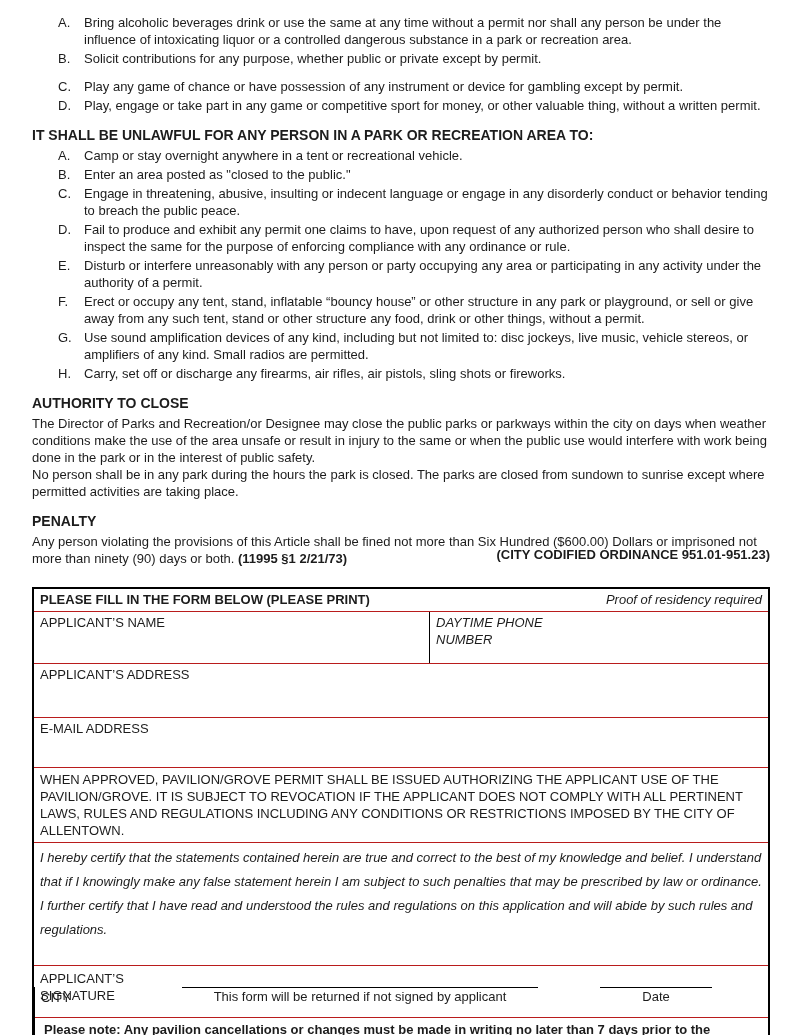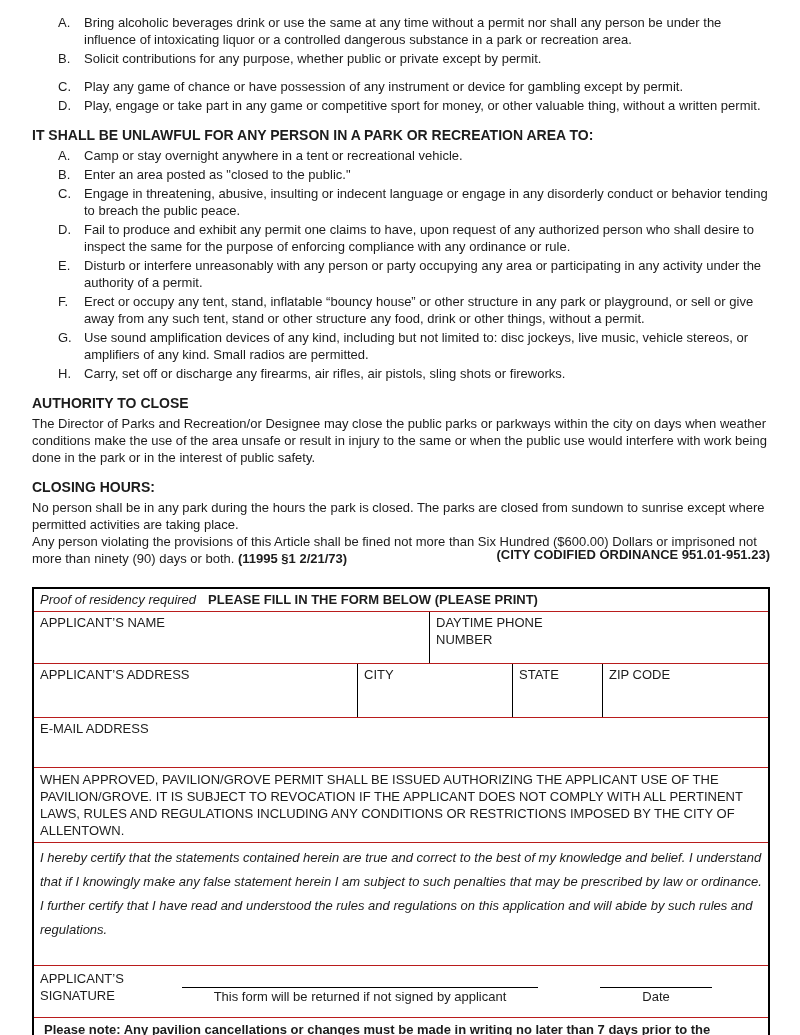--- a/index.html
+++ b/index.html
@@ -57,23 +57,23 @@
   .cell {
     padding: 2px 6px;
     box-sizing: border-box;
   }
   .v { border-left: 1px solid #000; }
   .header-row .cell { padding: 2px 6px 3px 6px; }
   .header-row .title { flex: 1; font-weight: bold; }
   .header-row .residency { font-style: italic; text-align: right; }
   .name-row { height: 52px; }
   .name-row .c-name { flex: 0 0 395px; }
-  .name-row .c-day  { flex: 0 0 173px; }
+  .name-row .c-day  { flex: 0 0 173px; font-style: italic; }
   .name-row .c-cell { flex: 0 0 166px; }
-  .addr-row { height: 54px; }
+  .addr-row { height: 54px; flex-direction: column; }
   .addr-row .c-addr  { flex: 0 0 323px; }
   .addr-row .c-city  { flex: 0 0 155px; }
   .addr-row .c-state { flex: 0 0 90px; }
   .addr-row .c-zip   { flex: 0 0 166px; }
   .email-row { height: 50px; }
   .email-row .cell { flex: 1; }
   .approval-row .cell { flex: 1; padding: 3px 6px; }
   .certify-row .cell { flex: 1; font-style: italic; padding: 3px 6px; line-height: 24px; }
   .sig-row {
     padding: 4px 10px 2px 6px;
@@ -148,33 +148,33 @@
     </div>
     <div class="li">
       <span class="letter">H.</span>
       <span class="text">Carry, set off or discharge any firearms, air rifles, air pistols, sling shots or fireworks.</span>
     </div>
   </div>
 
   <h2>AUTHORITY TO CLOSE</h2>
   <p>The Director of Parks and Recreation/or Designee  may close the public parks or parkways within the city on days when weather conditions make the use of the area unsafe or result in injury to the same or when the public use would interfere with work being done in the park or in the interest of public safety.</p>
 
-  <h2>CLOSING HOURS:</h2>
   <p>No person shall be in any park during the hours the park is closed. The parks are closed from sundown to sunrise except where permitted activities are taking place.</p>
 
+  <h2>PENALTY</h2>
   <p class="penalty">
     <span>Any person violating the provisions of this Article shall be fined not more than Six Hundred ($600.00) Dollars or imprisoned not more than ninety (90) days or both. </span><span class="bold">(11995 §1 2/21/73)</span>
     <span class="ordinance">(CITY CODIFIED ORDINANCE 951.01-951.23)</span>
   </p>
 
   <div class="form-table">
 
     <div class="row header-row">
+      <div class="cell title">PLEASE FILL IN THE FORM BELOW (PLEASE PRINT)</div>
       <div class="cell residency">Proof of residency required</div>
-      <div class="cell title">PLEASE FILL IN THE FORM BELOW (PLEASE PRINT)</div>
     </div>
 
     <div class="row name-row">
       <div class="cell c-name">APPLICANT’S NAME</div>
       <div class="cell c-day v">DAYTIME PHONE NUMBER</div>
     </div>
 
     <div class="row addr-row">
       <div class="cell c-addr">APPLICANT’S ADDRESS</div>
       <div class="cell c-city v">CITY</div>

